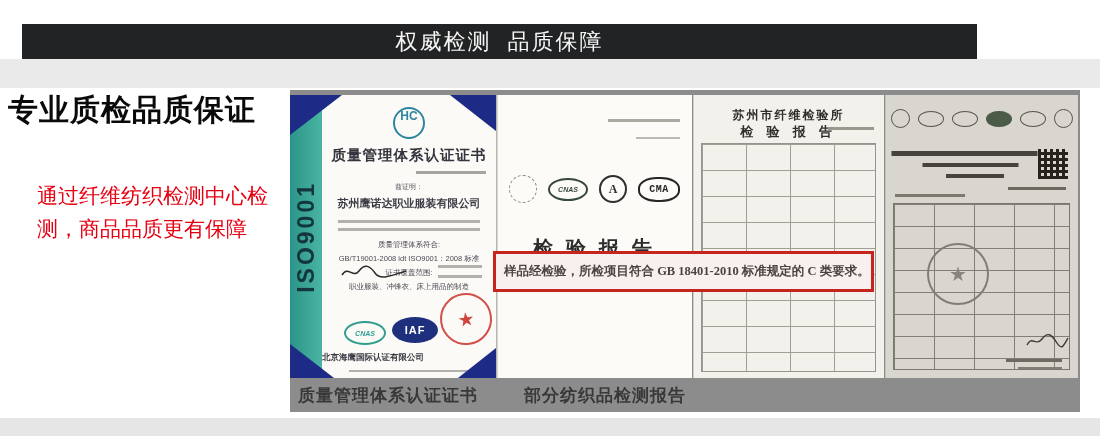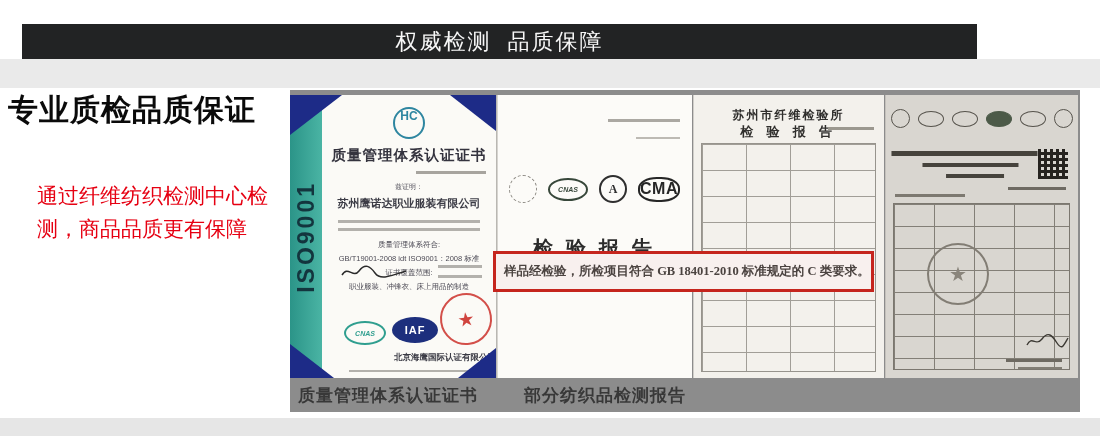--- a/index.html
+++ b/index.html
@@ -56,36 +56,36 @@
   .datebar2{position:absolute;right:14px;top:180px;width:44px;height:3px;background:#b3b1ac;}
   .cnas-oval{position:absolute;left:22px;top:226px;width:38px;height:20px;border:2px solid #2f9e8f;
              border-radius:50%;display:flex;align-items:center;justify-content:center;
              font-size:7px;font-weight:bold;font-style:italic;color:#2f9e8f;}
   .iaf-oval{position:absolute;left:70px;top:222px;width:46px;height:26px;background:#1d2f7d;
             border-radius:50%;display:flex;align-items:center;justify-content:center;
             font-size:11px;font-weight:bold;color:#fff;letter-spacing:1px;}
   .seal{position:absolute;right:4px;top:198px;width:48px;height:48px;border:2px solid rgba(203,48,42,.85);
         border-radius:50%;display:flex;align-items:center;justify-content:center;transform:rotate(-8deg);}
   .seal::after{content:"★";color:rgba(203,48,42,.9);font-size:19px;}
-  .issuer{position:absolute;bottom:14px;width:100%;text-align:right;font-size:8.5px;font-weight:bold;
+  .issuer{position:absolute;bottom:14px;width:100%;text-align:left;font-size:8.5px;font-weight:bold;
           color:#3a3a44;font-family:"Liberation Serif",serif;}
   .certbtm{position:absolute;bottom:6px;left:27px;width:120px;height:2px;background:#b3b1ac;}
 
   
   .rno1{position:absolute;right:12px;top:24px;width:72px;height:3px;background:#aba8a2;}
   .rno2{position:absolute;right:12px;top:42px;width:44px;height:2px;background:#bdbab4;}
   .logos2{position:absolute;left:0;top:80px;width:100%;display:flex;align-items:center;
           justify-content:center;gap:11px;}
   .stamp-c{width:26px;height:26px;border:1.5px dashed #8d8a84;border-radius:50%;}
   .cnas2{width:36px;height:19px;border:2px solid #37473a;border-radius:50%;display:flex;align-items:center;
          justify-content:center;font-size:7px;font-weight:bold;font-style:italic;color:#37473a;}
   .cal{width:24px;height:24px;border:2px solid #2f2f2f;border-radius:50%;display:flex;align-items:center;
        justify-content:center;font-size:12px;font-weight:bold;color:#2f2f2f;font-family:"Liberation Serif",serif;}
   .cma{width:38px;height:21px;border:2px solid #262626;border-radius:45%;display:flex;align-items:center;
-       justify-content:center;font-size:16px;font-weight:bold;color:#262626;letter-spacing:.5px;}
+       justify-content:center;font-size:10px;font-weight:bold;color:#262626;letter-spacing:.5px;font-family:Liberation Mono, monospace;}
   .t2title{position:absolute;left:0;top:140px;width:100%;text-align:center;font-size:20px;font-weight:bold;
            color:#2b2b2b;letter-spacing:4px;font-family:"Liberation Serif",serif;white-space:pre;}
   .t2sub{position:absolute;left:0;top:170px;width:100%;text-align:center;font-size:13px;font-weight:bold;
          color:#2b2b2b;letter-spacing:3px;font-family:"Liberation Serif",serif;}
 
   
   .d3org{position:absolute;left:0;top:12px;width:100%;text-align:center;font-size:12px;font-weight:bold;
          color:#2f2e2c;letter-spacing:2px;font-family:Liberation Serif, serif;}
   .d3title{position:absolute;left:0;top:28px;width:100%;text-align:center;font-size:13px;font-weight:bold;
            color:#2f2e2c;letter-spacing:5px;font-family:"Liberation Serif",serif;white-space:pre;}

